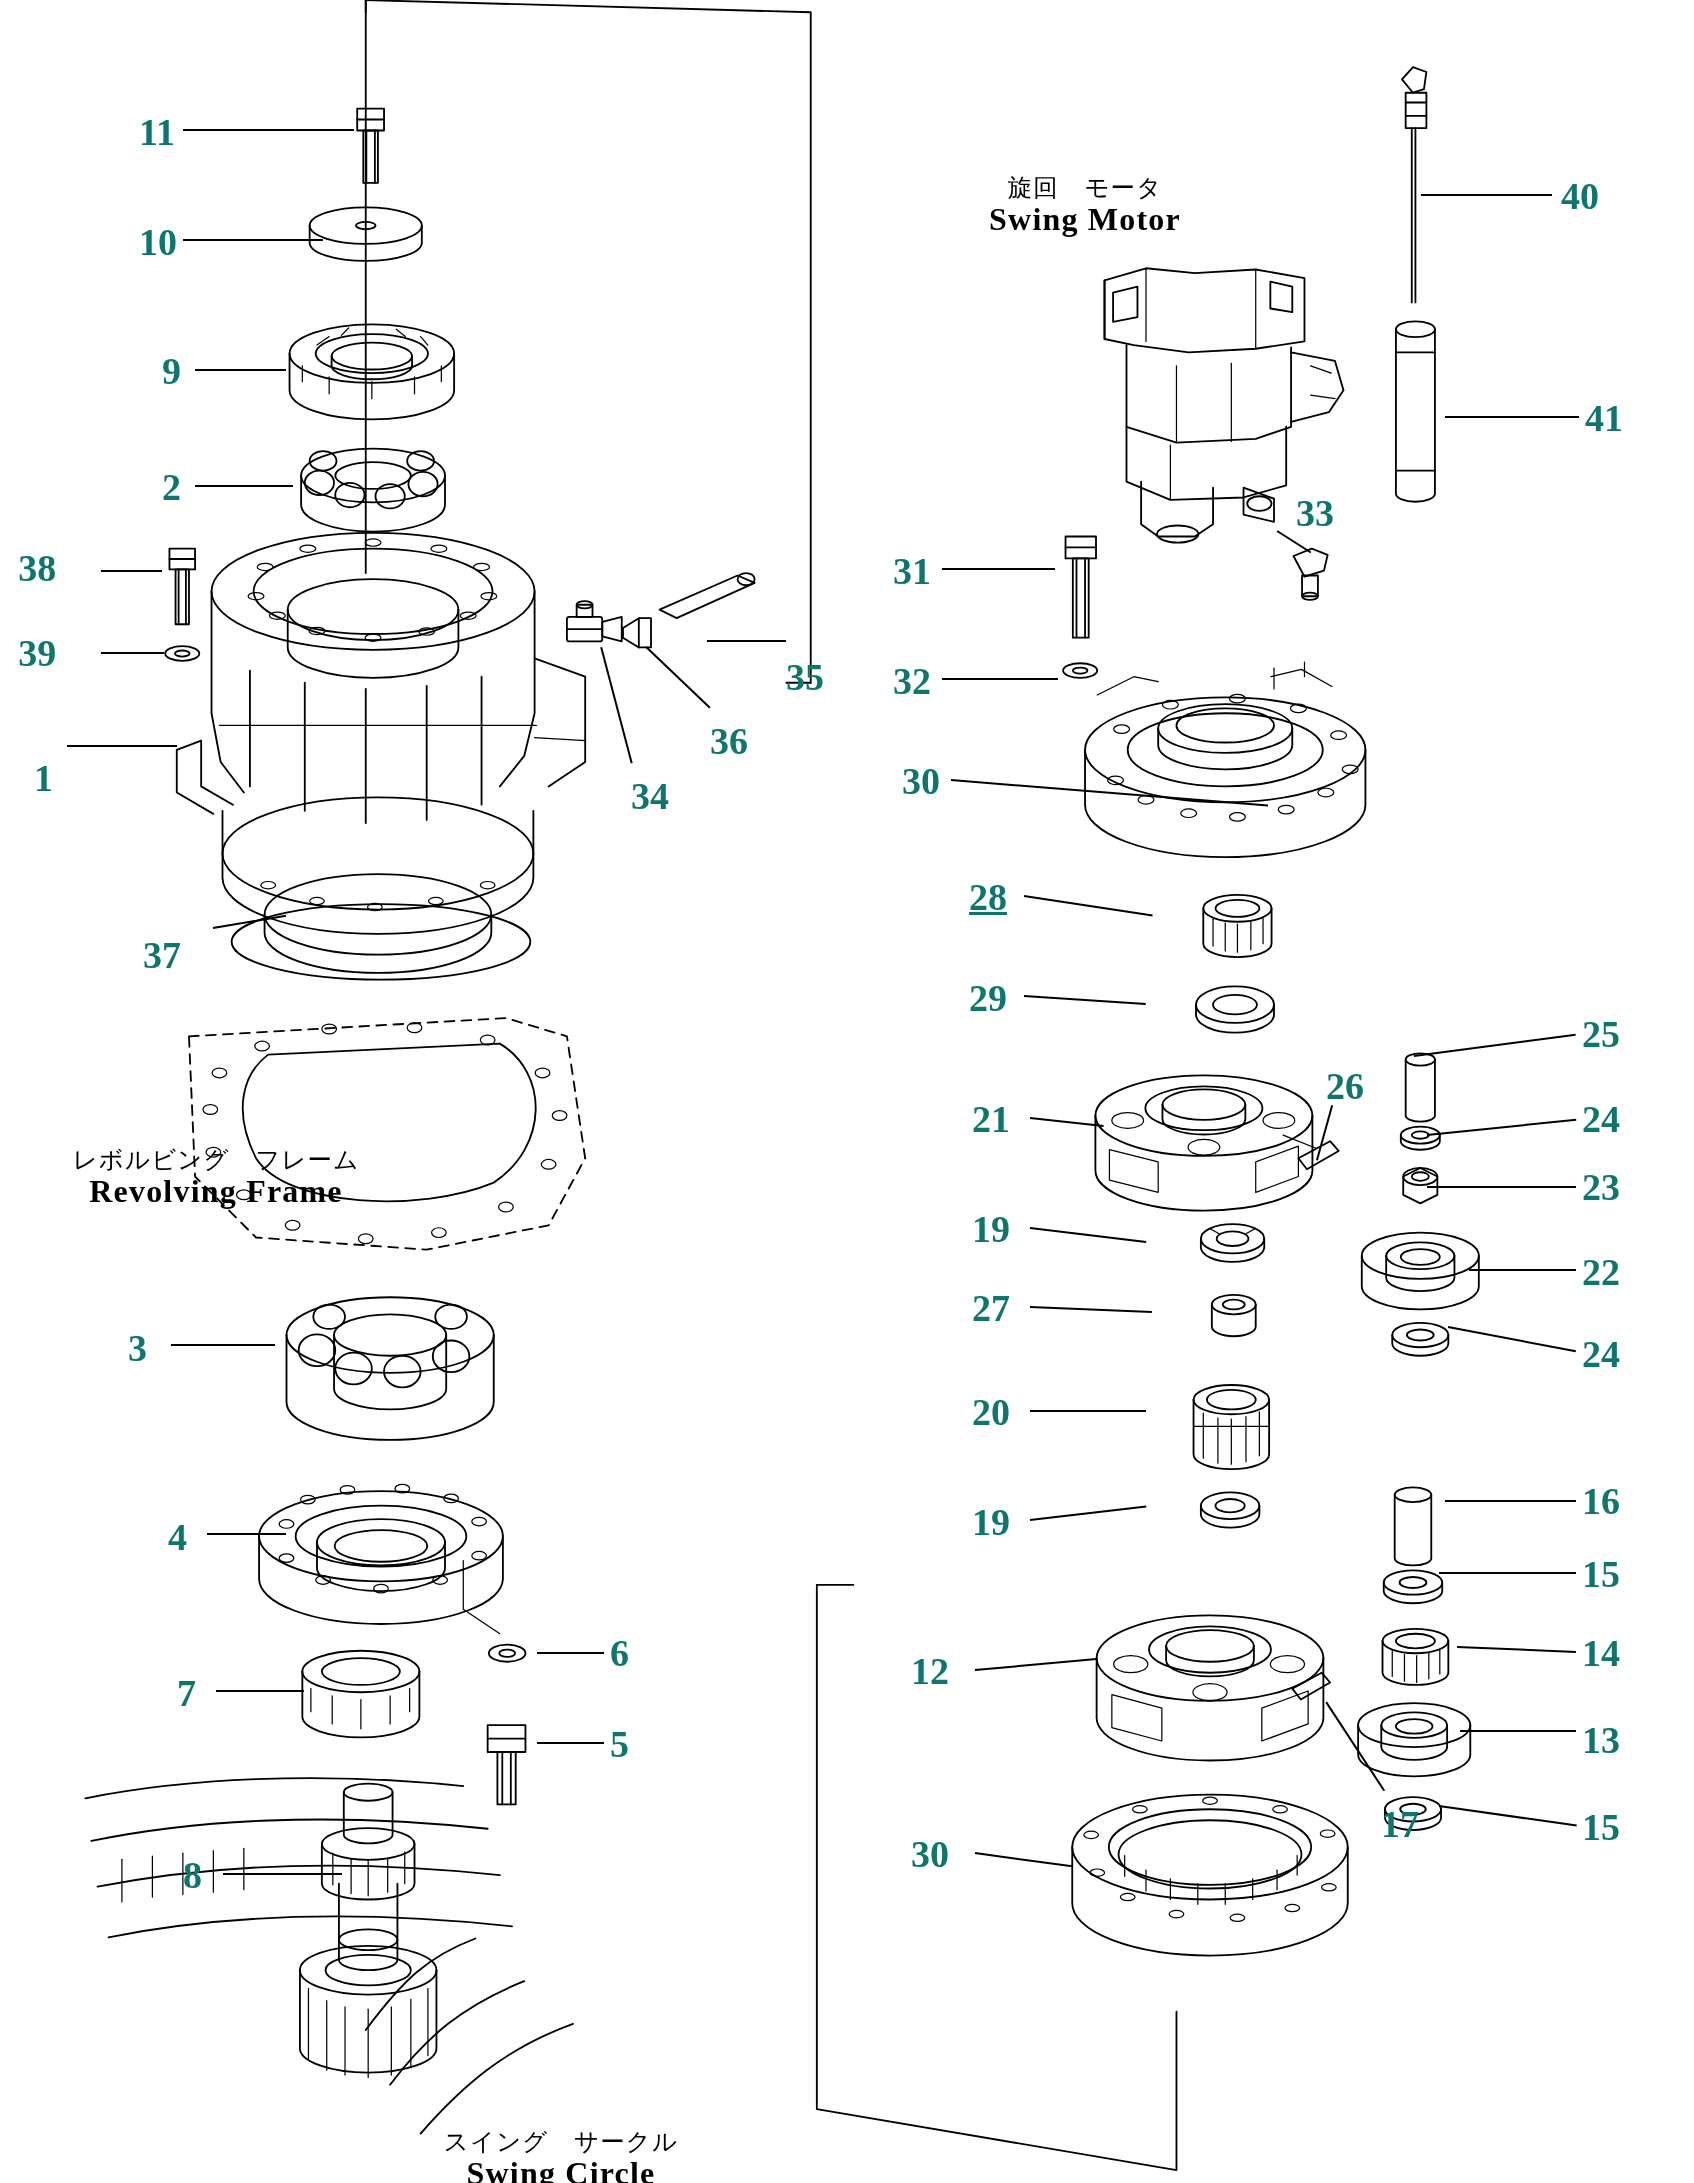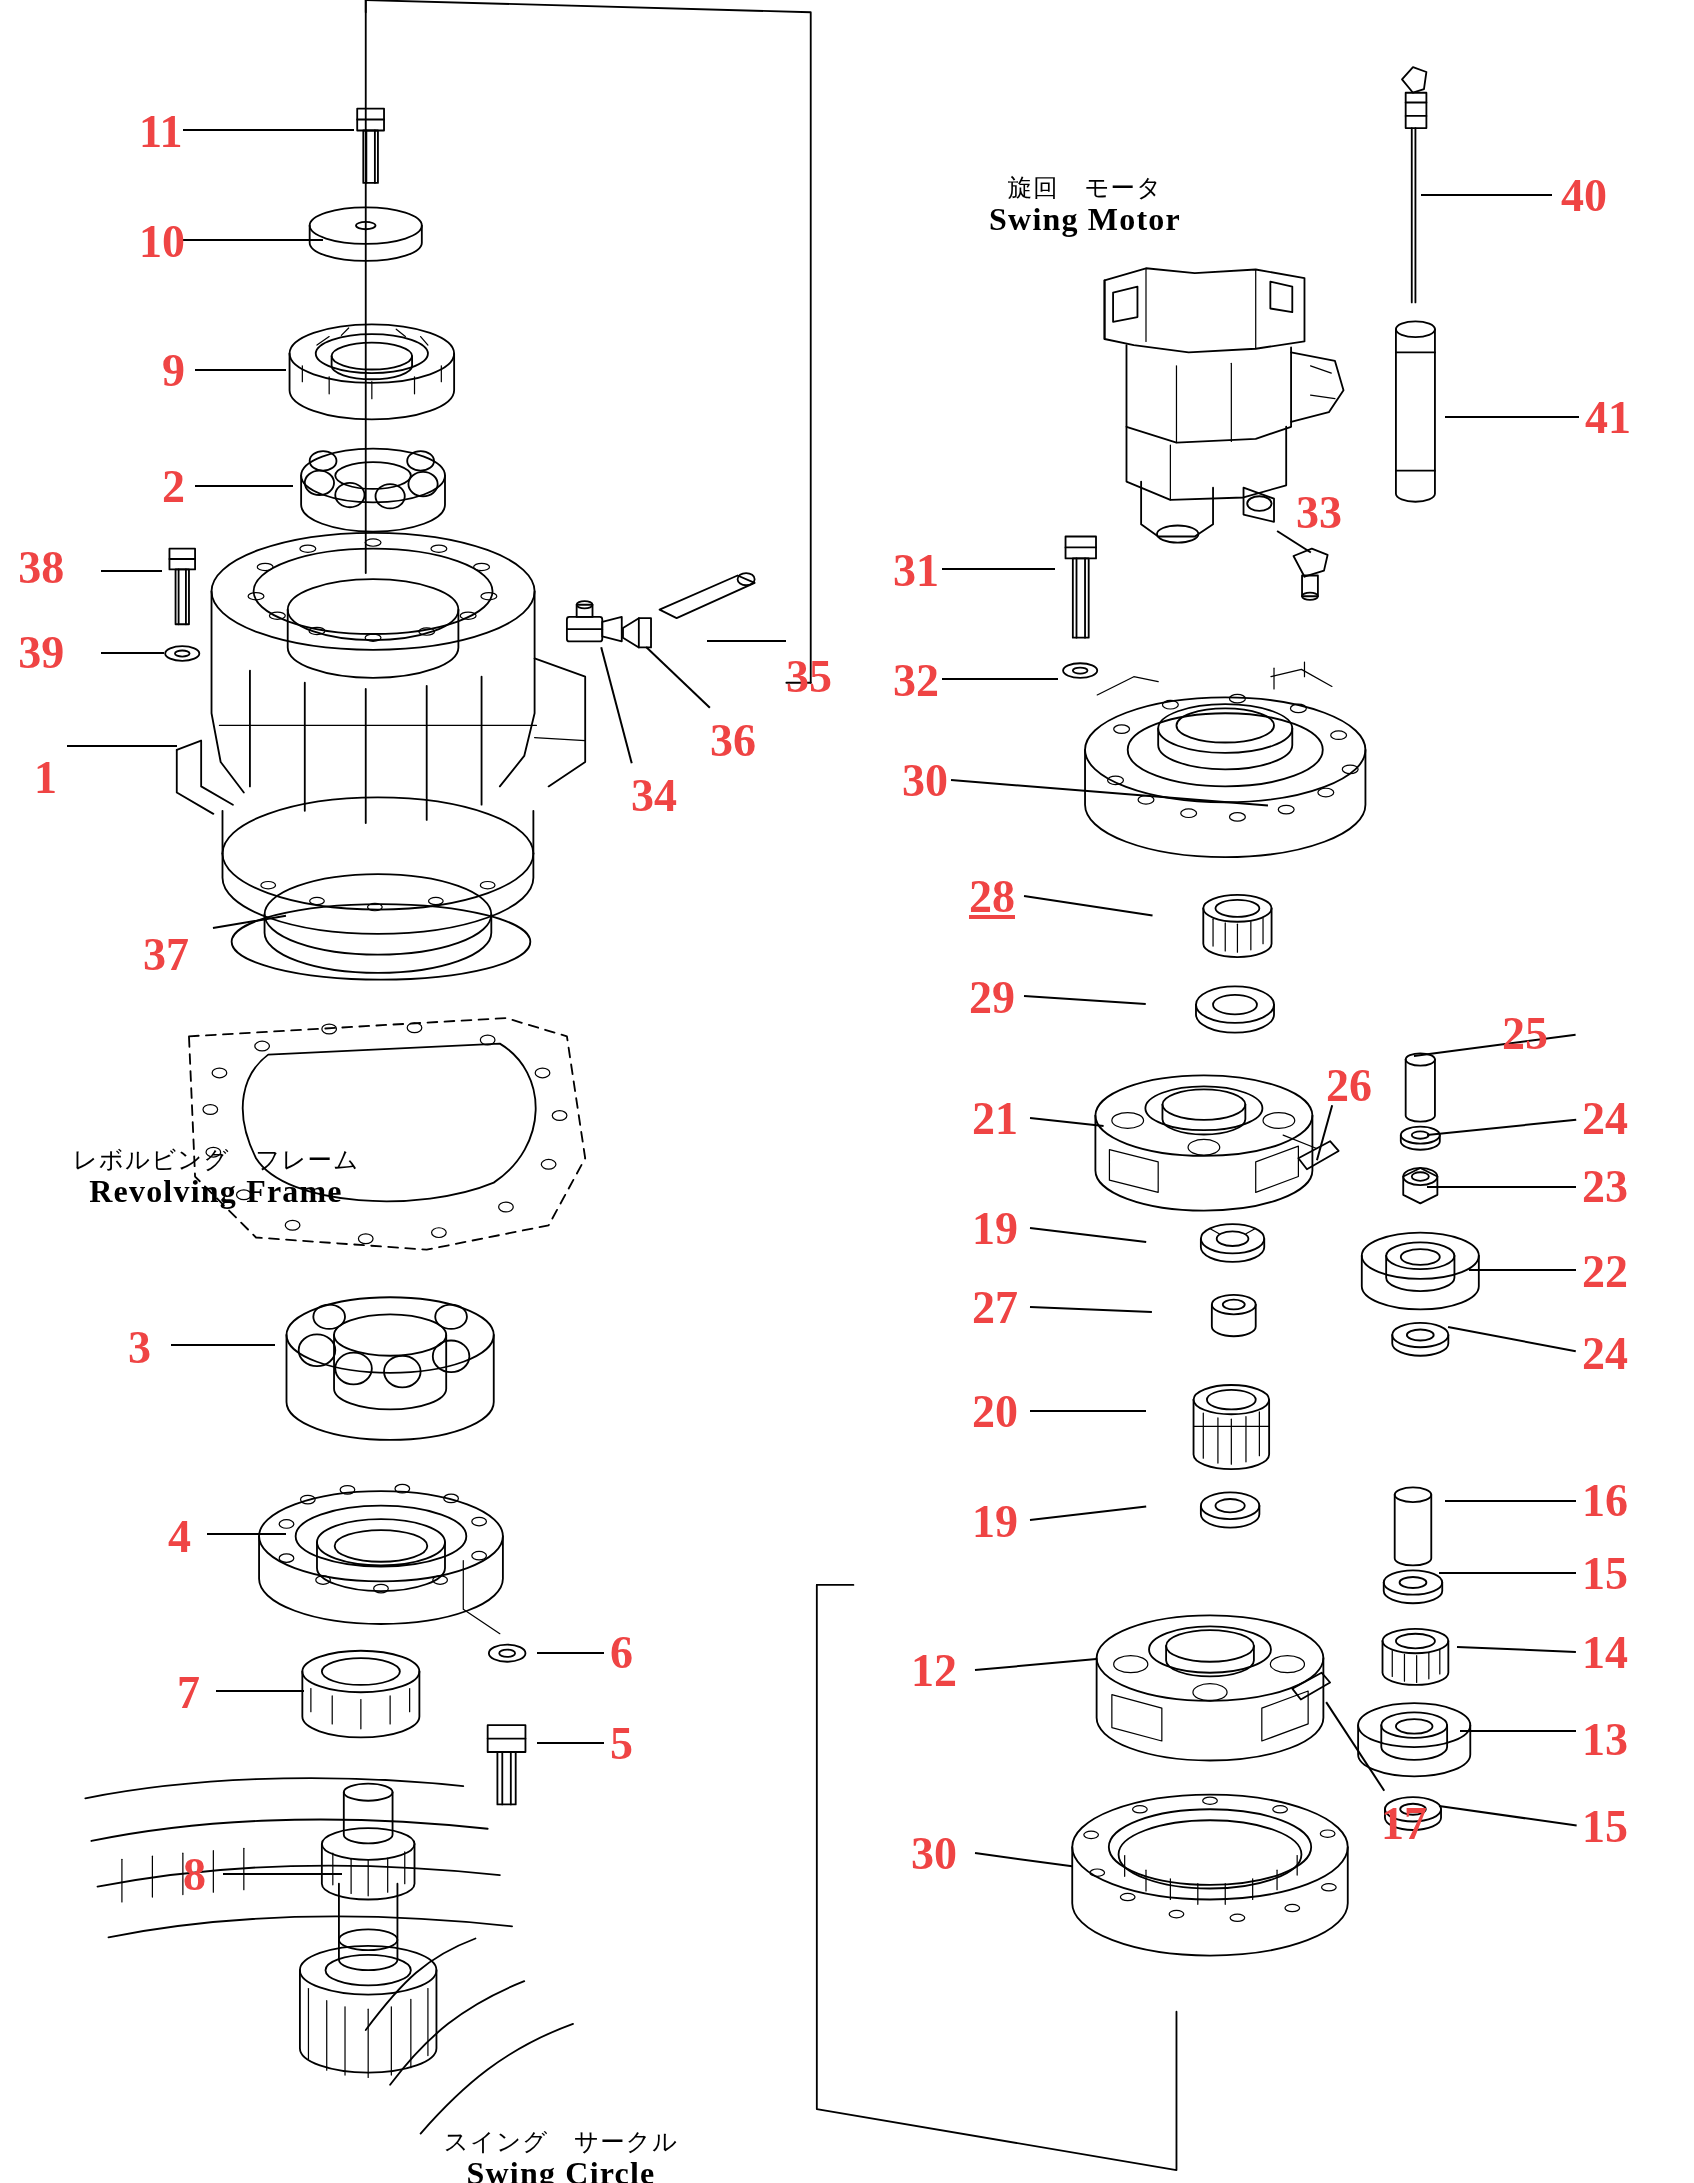--- a/index.html
+++ b/index.html
@@ -24,23 +24,23 @@
   svg.art {
     position: absolute;
     left: 0; top: 0;
     width: 1694px;
     height: 2183px;
   }
   .callout {
     position: absolute;
     font-family: "Liberation Serif", serif;
     font-weight: bold;
-    font-size: 46px;
+    font-size: 38px;
     line-height: 38px;
-    color: #ef4444;
+    color: #0f766e;
     white-space: nowrap;
   }
   .leader {
     position: absolute;
     background: #000;
     height: 2.4px;
   }
   .caption {
     position: absolute;
     text-align: center;
@@ -687,21 +687,21 @@
       <div class="callout" style="left: 610px; top: 1725px;">5</div>
       <div class="callout" style="left: 183px; top: 1856px;">8</div>
       <div class="callout" style="left: 1561px; top: 177px;">40</div>
       <div class="callout" style="left: 1585px; top: 399px;">41</div>
       <div class="callout" style="left: 1296px; top: 494px;">33</div>
       <div class="callout" style="left: 893px; top: 552px;">31</div>
       <div class="callout" style="left: 893px; top: 662px;">32</div>
       <div class="callout" style="left: 902px; top: 762px;">30</div>
       <div class="callout" style="left: 969px; top: 878px; text-decoration: underline;">28</div>
       <div class="callout" style="left: 969px; top: 979px;">29</div>
-      <div class="callout" style="left: 1502px; top: 1015px; font-family: Liberation Serif, serif;">25</div>
+      <div class="callout" style="left: 1582px; top: 1015px; font-family: Liberation Serif, serif;">25</div>
       <div class="callout" style="left: 1326px; top: 1067px;">26</div>
       <div class="callout" style="left: 972px; top: 1100px;">21</div>
       <div class="callout" style="left: 1582px; top: 1100px;">24</div>
       <div class="callout" style="left: 1582px; top: 1168px;">23</div>
       <div class="callout" style="left: 972px; top: 1210px;">19</div>
       <div class="callout" style="left: 1582px; top: 1253px;">22</div>
       <div class="callout" style="left: 972px; top: 1289px;">27</div>
       <div class="callout" style="left: 1582px; top: 1335px;">24</div>
       <div class="callout" style="left: 972px; top: 1393px;">20</div>
       <div class="callout" style="left: 972px; top: 1503px;">19</div>

